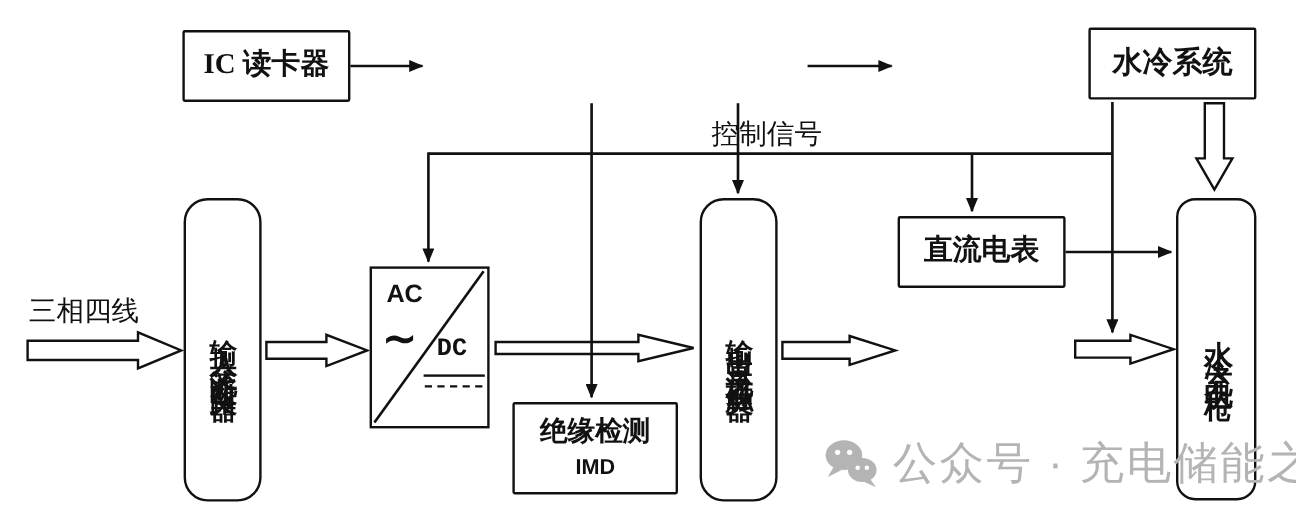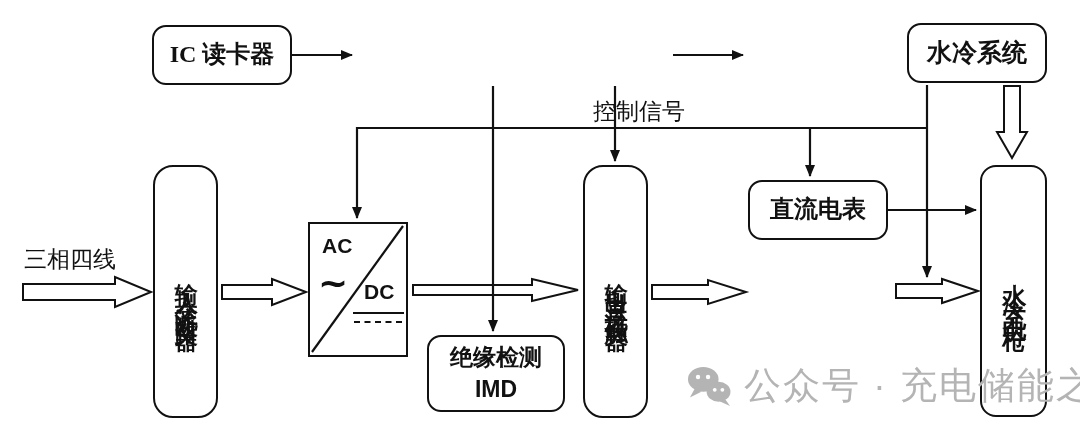--- a/index.html
+++ b/index.html
@@ -1,19 +1,19 @@
 <!DOCTYPE html>
 <html><head>
 <meta charset="utf-8">
 <style>
   html,body{margin:0;padding:0;background:#fff;}
   .canvas{position:relative;width:1080px;height:433px;background:#fff;overflow:hidden;
           font-family:"Liberation Serif","DejaVu Serif",serif;color:#111;}
   svg.connectors{position:absolute;left:0;top:0;z-index:1;}
-  .box{position:absolute;box-sizing:border-box;border:2.5px solid #111;border-radius:14px;
+  .box{position:absolute;box-sizing:border-box;border:2.5px solid #111;border-radius:2px;
        background:#fff;display:flex;align-items:center;justify-content:center;
        font-weight:700;z-index:2;text-align:center;line-height:1.15;}
   .vtext{writing-mode:vertical-lr;text-orientation:upright;}
   
   .b-ic{left:152px;top:25px;width:140px;height:60px;font-size:24px;}
   .b-monitor{left:362px;top:26px;width:311px;height:59px;font-size:23px;}
   .b-display{left:747px;top:24px;width:141px;height:62px;font-size:25px;}
   .b-wcs{left:907px;top:23px;width:140px;height:60px;font-size:25px;}
   .b-breaker{left:153px;top:165px;width:65px;height:253px;font-size:23px;letter-spacing:8px;border-radius:20px;}
   .b-acdc{left:308px;top:222px;width:100px;height:135px;border-radius:0;border-width:2.2px;text-align:center;}
@@ -22,24 +22,24 @@
   .b-meter{left:748px;top:180px;width:140px;height:60px;font-size:24px;}
   .b-fuse{left:748px;top:262px;width:140px;height:60px;font-size:24px;}
   .b-gun{left:980px;top:165px;width:67px;height:252px;font-size:24px;letter-spacing:11px;border-radius:16px;}
   
   .acdc-inner{position:absolute;inset:0;}
   .acdc-ac{position:absolute;left:12px;top:10px;font-size:21px;font-weight:700;
            font-family:"Liberation Sans","DejaVu Sans",sans-serif;}
   .acdc-sine{position:absolute;left:8px;top:38px;font-size:36px;font-weight:900;
            font-family:"DejaVu Sans","Liberation Sans",sans-serif;}
   .acdc-dc{position:absolute;left:54px;top:56px;font-size:21px;font-weight:700;
-           font-family:Liberation Sans, sans-serif;}
+           font-family:Liberation Mono, monospace;}
   .acdc-solid{position:absolute;left:43px;top:88px;width:51px;border-top:2.5px solid #111;}
   .acdc-dash{position:absolute;left:44px;top:97px;width:48px;border-top:2.5px dashed #111;}
-  .imd-l2{font-family:"Liberation Sans","DejaVu Sans",sans-serif;font-size:23px;margin-top:5px;}
+  .imd-l2{font-family:"Liberation Sans","DejaVu Sans",sans-serif;font-size:18px;margin-top:5px;}
   
   .lbl{position:absolute;z-index:3;font-weight:400;white-space:nowrap;}
   .lbl-threephase{left:24px;top:244px;font-size:23px;}
   .lbl-control{left:593px;top:96px;font-size:23px;}
   .lbl-temp{left:801px;top:104px;font-size:17px;font-family:"Liberation Sans","DejaVu Sans",sans-serif;}
   
   .watermark{position:absolute;left:686px;top:361px;z-index:5;display:flex;align-items:center;gap:12px;
              color:#b4b4b4;font-size:37px;font-weight:400;letter-spacing:2px;
              font-family:"Liberation Sans","DejaVu Sans",sans-serif;white-space:nowrap;}
 </style>

